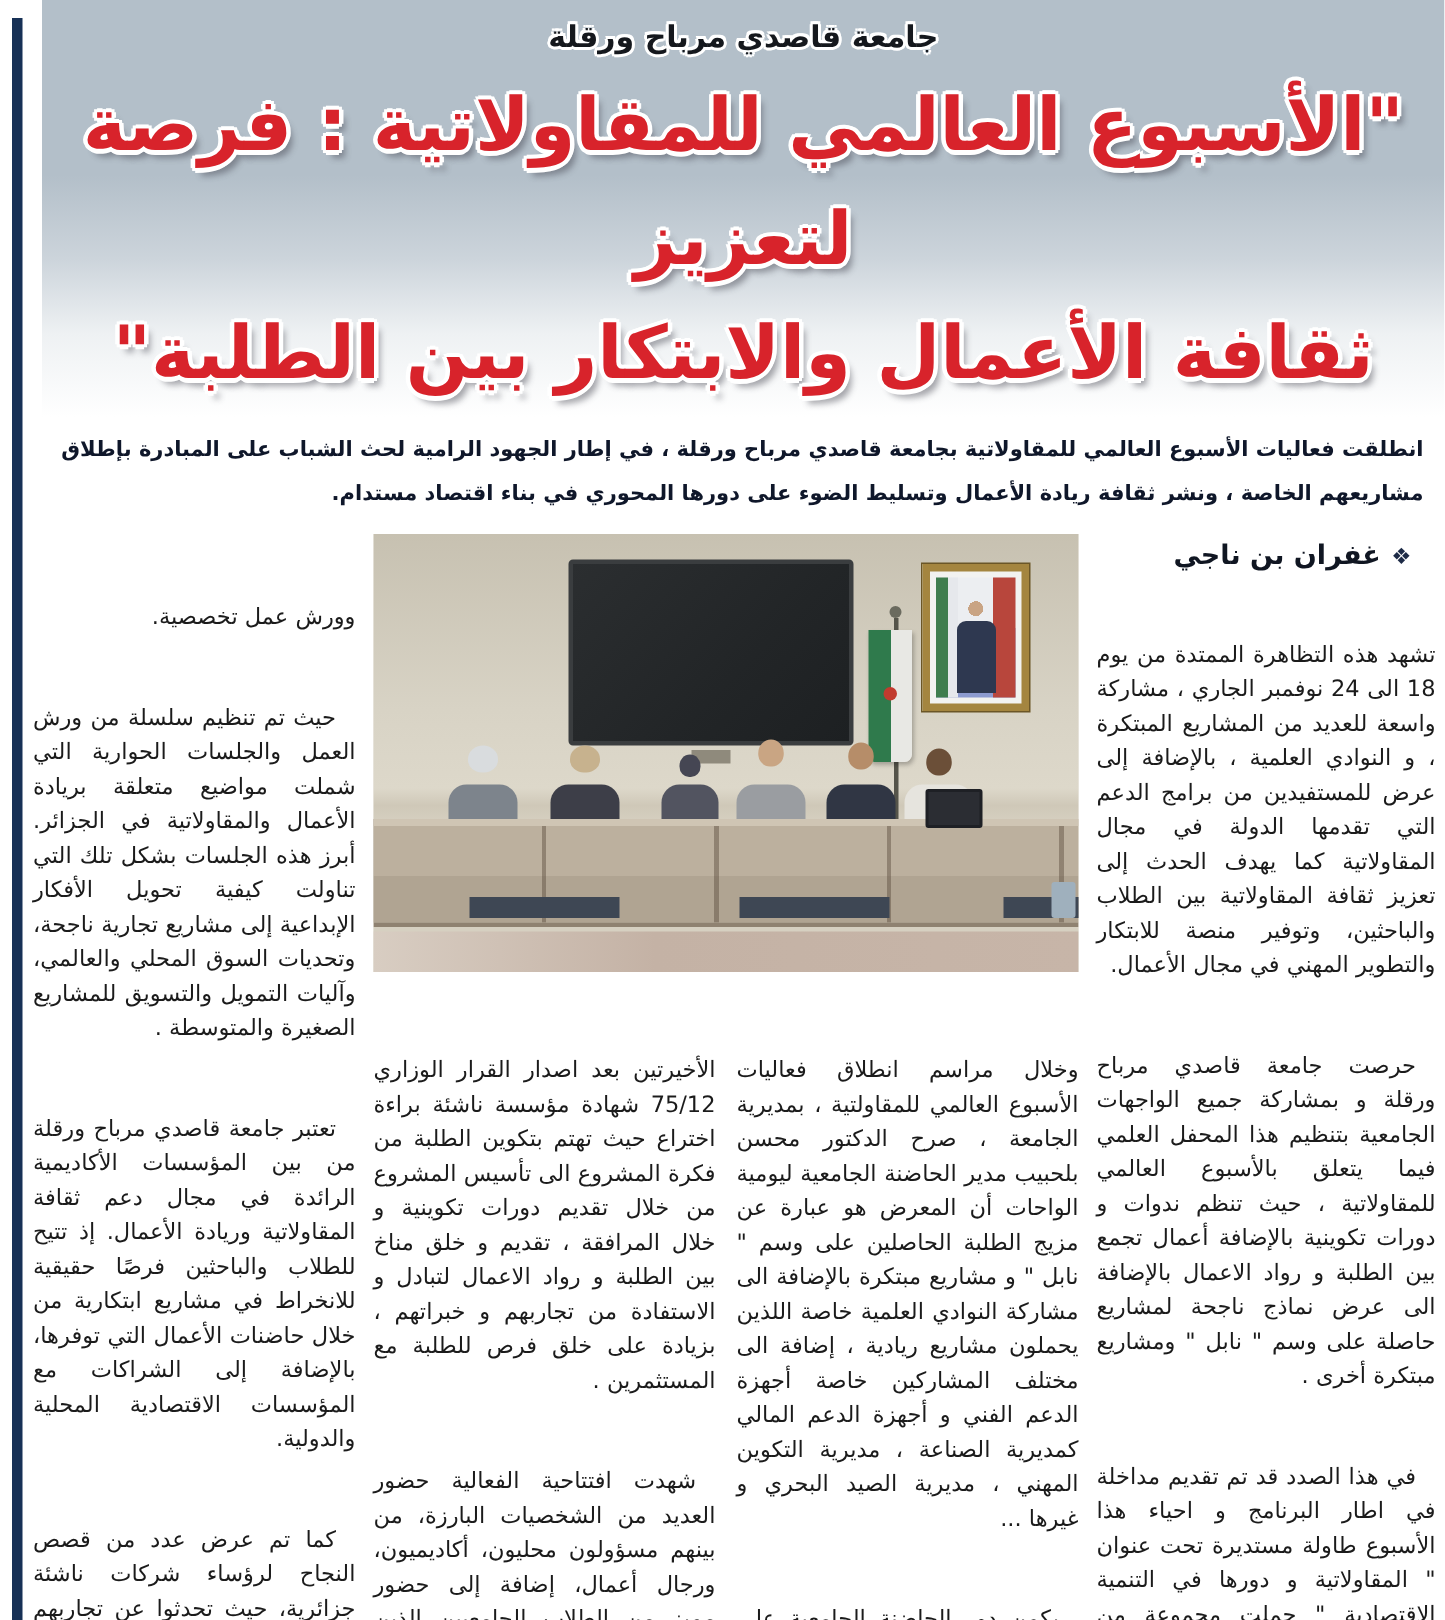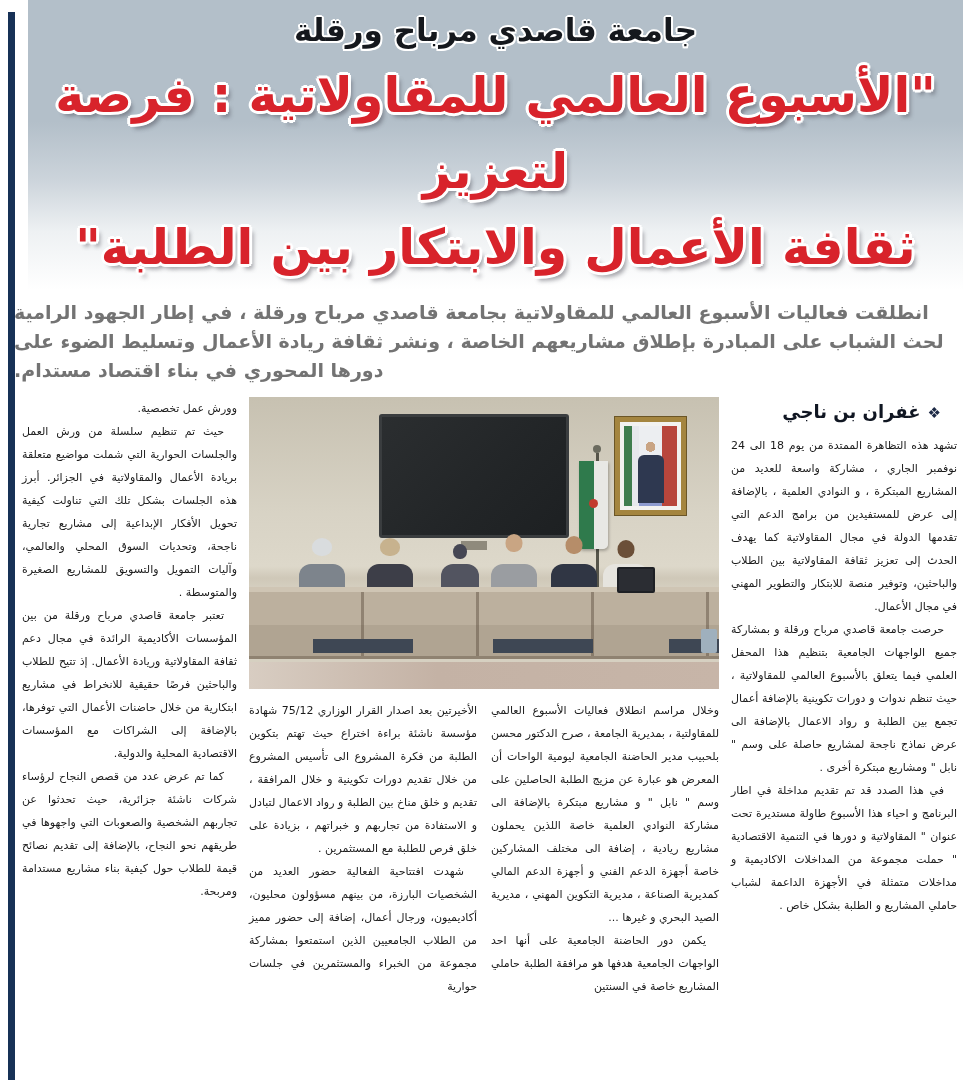--- a/index.html
+++ b/index.html
@@ -22,53 +22,54 @@
     background: #173156;
   }
   
   .banner {
     margin-left: 28px;
     padding: 12px 8px 4px 8px;
     background: linear-gradient(180deg, #b3bfc9 0%, #b3bfc9 42%, #ccd4db 62%, #eef1f3 80%, #ffffff 100%);
     text-align: center;
   }
   .kicker {
-    font-size: 31px; font-weight: bold; color: #15181d;
+    font-size: 20px; font-weight: bold; color: #15181d;
     text-shadow: 1.5px 1.5px 0 #fff, -1.5px 1.5px 0 #fff, 1.5px -1.5px 0 #fff, -1.5px -1.5px 0 #fff,
                  0 2px 0 #fff, 0 -2px 0 #fff, 2px 0 0 #fff, -2px 0 0 #fff;
     margin-bottom: 10px;
   }
   .headline { font-weight: bold; }
   .hl-line {
     display: block;
     font-size: 49px; line-height: 76px;
     color: #d8232b;
     text-shadow: 2px 2px 0 #fff, -2px 2px 0 #fff, 2px -2px 0 #fff, -2px -2px 0 #fff,
                  0 3px 0 #fff, 0 -3px 0 #fff, 3px 0 0 #fff, -3px 0 0 #fff,
                  4px 5px 4px rgba(60,60,70,.45);
   }
   .lead {
     margin: 8px 14px 0 14px;
-    font-size: 19px; font-weight: bold;
+    font-size: 14px; font-weight: bold;
     line-height: 29px;
-    color: #737373;
-    text-align: left;
+    color: #0f172a;
+    text-align: right;
   }
   
   .body-grid {
     display: flex;
     gap: 12px;
     margin: 12px 6px 0 22px;
   }
   .col p {
-    font-size: 11px;
+    font-size: 15px;
     line-height: 23px;
     color: #1b1b1b;
     text-align: justify;
     text-indent: 13px;
+    margin-top: 44px;
   }
   .col p.cont { text-indent: 0; }
   .col-right { flex: 0 0 226px; }
   .col-middle { flex: 0 0 470px; }
   .col-left  { flex: 1; }
   .byline {
     font-size: 18px; font-weight: bold; color: #101622;
     margin: 4px 16px 12px 0;
   }
   .byline-icon { font-size: 15px; color: #1d2a46; margin-left: 7px; }

